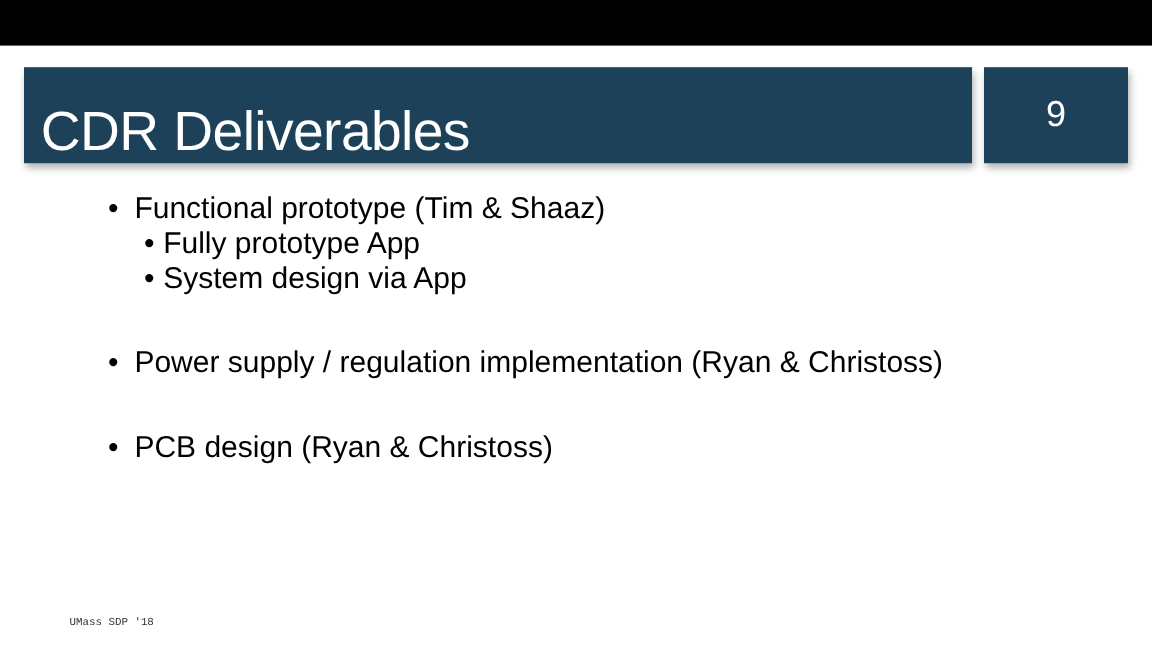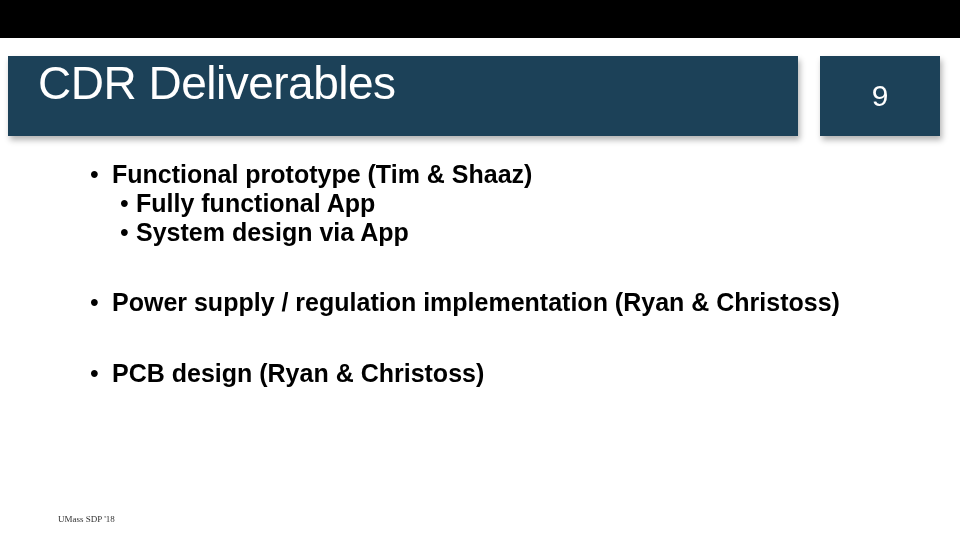--- a/index.html
+++ b/index.html
@@ -9,29 +9,29 @@
   .black-strip {
     position: absolute;
     left: 0; top: 0;
     width: 960px;
     height: 38px;
     background: #000;
   }
 
   .title-bar {
     position: absolute;
-    left: 8px;
+    left: 20px;
     top: 56px;
     width: 790px;
     height: 80px;
     background: #1c4158;
     box-shadow: 2px 4px 6px rgba(0,0,0,0.3);
     display: flex;
-    align-items: flex-start;
-    padding-left: 30px;
+    align-items: flex-end;
+    padding-left: 14px;
   }
   .title-bar .title {
     color: #fff;
     font-size: 46px;
     font-weight: normal;
     letter-spacing: -0.5px;
   }
 
   .page-number-box {
     position: absolute;
@@ -70,31 +70,31 @@
     margin-left: 50px;
   }
   .content .bullet {
     width: 22px;
     flex: 0 0 22px;
   }
   .content .bullet-l2 {
     width: 16px;
     flex: 0 0 16px;
   }
-  .content .txt { flex: 1 1 auto; font-weight: bold; }
+  .content .txt { flex: 1 1 auto; }
 
   .block { margin-bottom: 42px; }
 
   .footer {
     position: absolute;
     left: 58px;
     bottom: 16px;
     font-size: 9px;
     color: #333;
-    font-family: Liberation Serif, serif;
+    font-family: Liberation Mono, monospace;
   }
 </style>
 </head>
 <body>
 
 <div class="slide">
 
   <div class="black-strip"></div>
 
   <div class="title-bar">
@@ -107,21 +107,21 @@
 
   <div class="content">
 
     <div class="block">
       <div class="l1">
         <span class="bullet">•</span>
         <span class="txt">Functional prototype (Tim &amp; Shaaz)</span>
       </div>
       <div class="l2">
         <span class="bullet-l2">•</span>
-        <span class="txt">Fully functional App</span>
+        <span class="txt">Fully prototype App</span>
       </div>
       <div class="l2">
         <span class="bullet-l2">•</span>
         <span class="txt">System design via App</span>
       </div>
     </div>
 
     <div class="block">
       <div class="l1">
         <span class="bullet">•</span>

